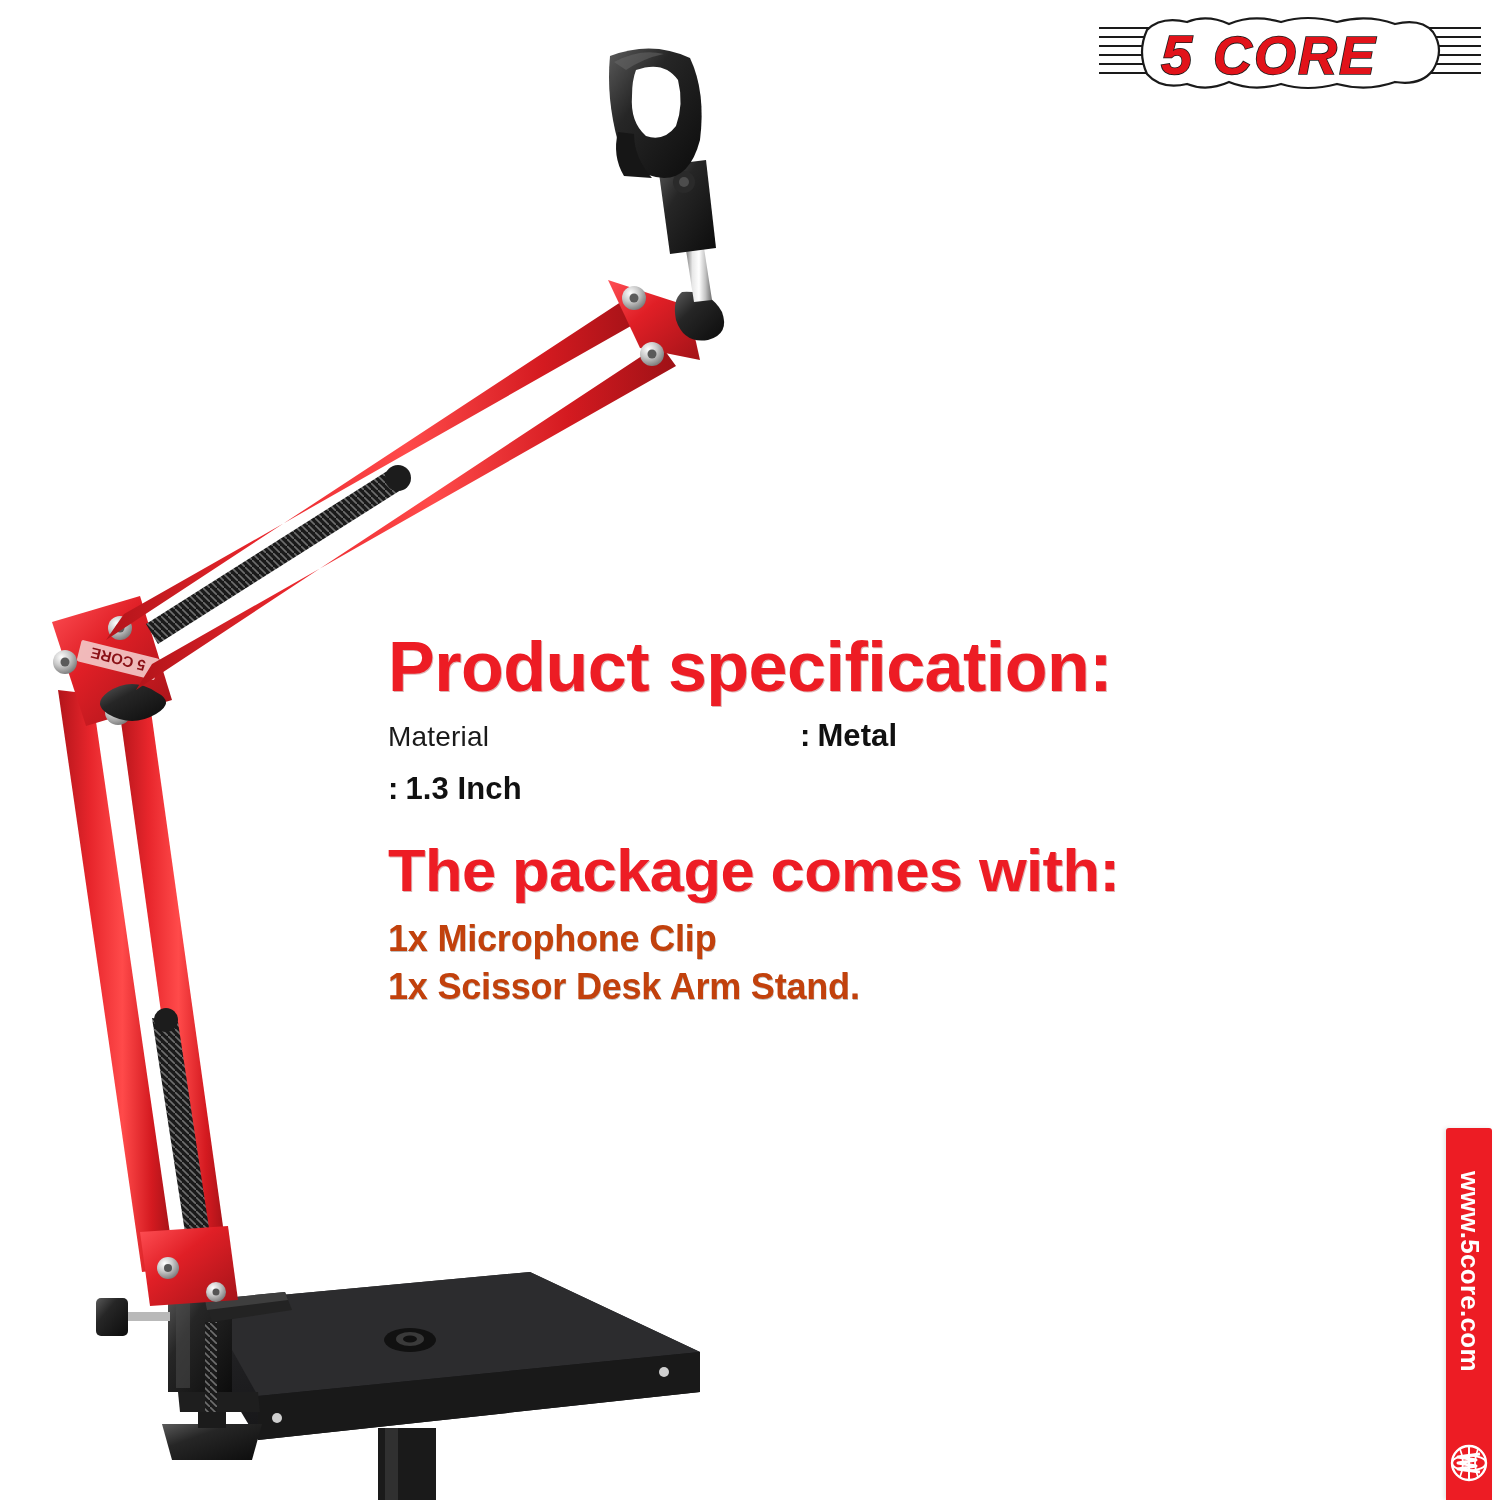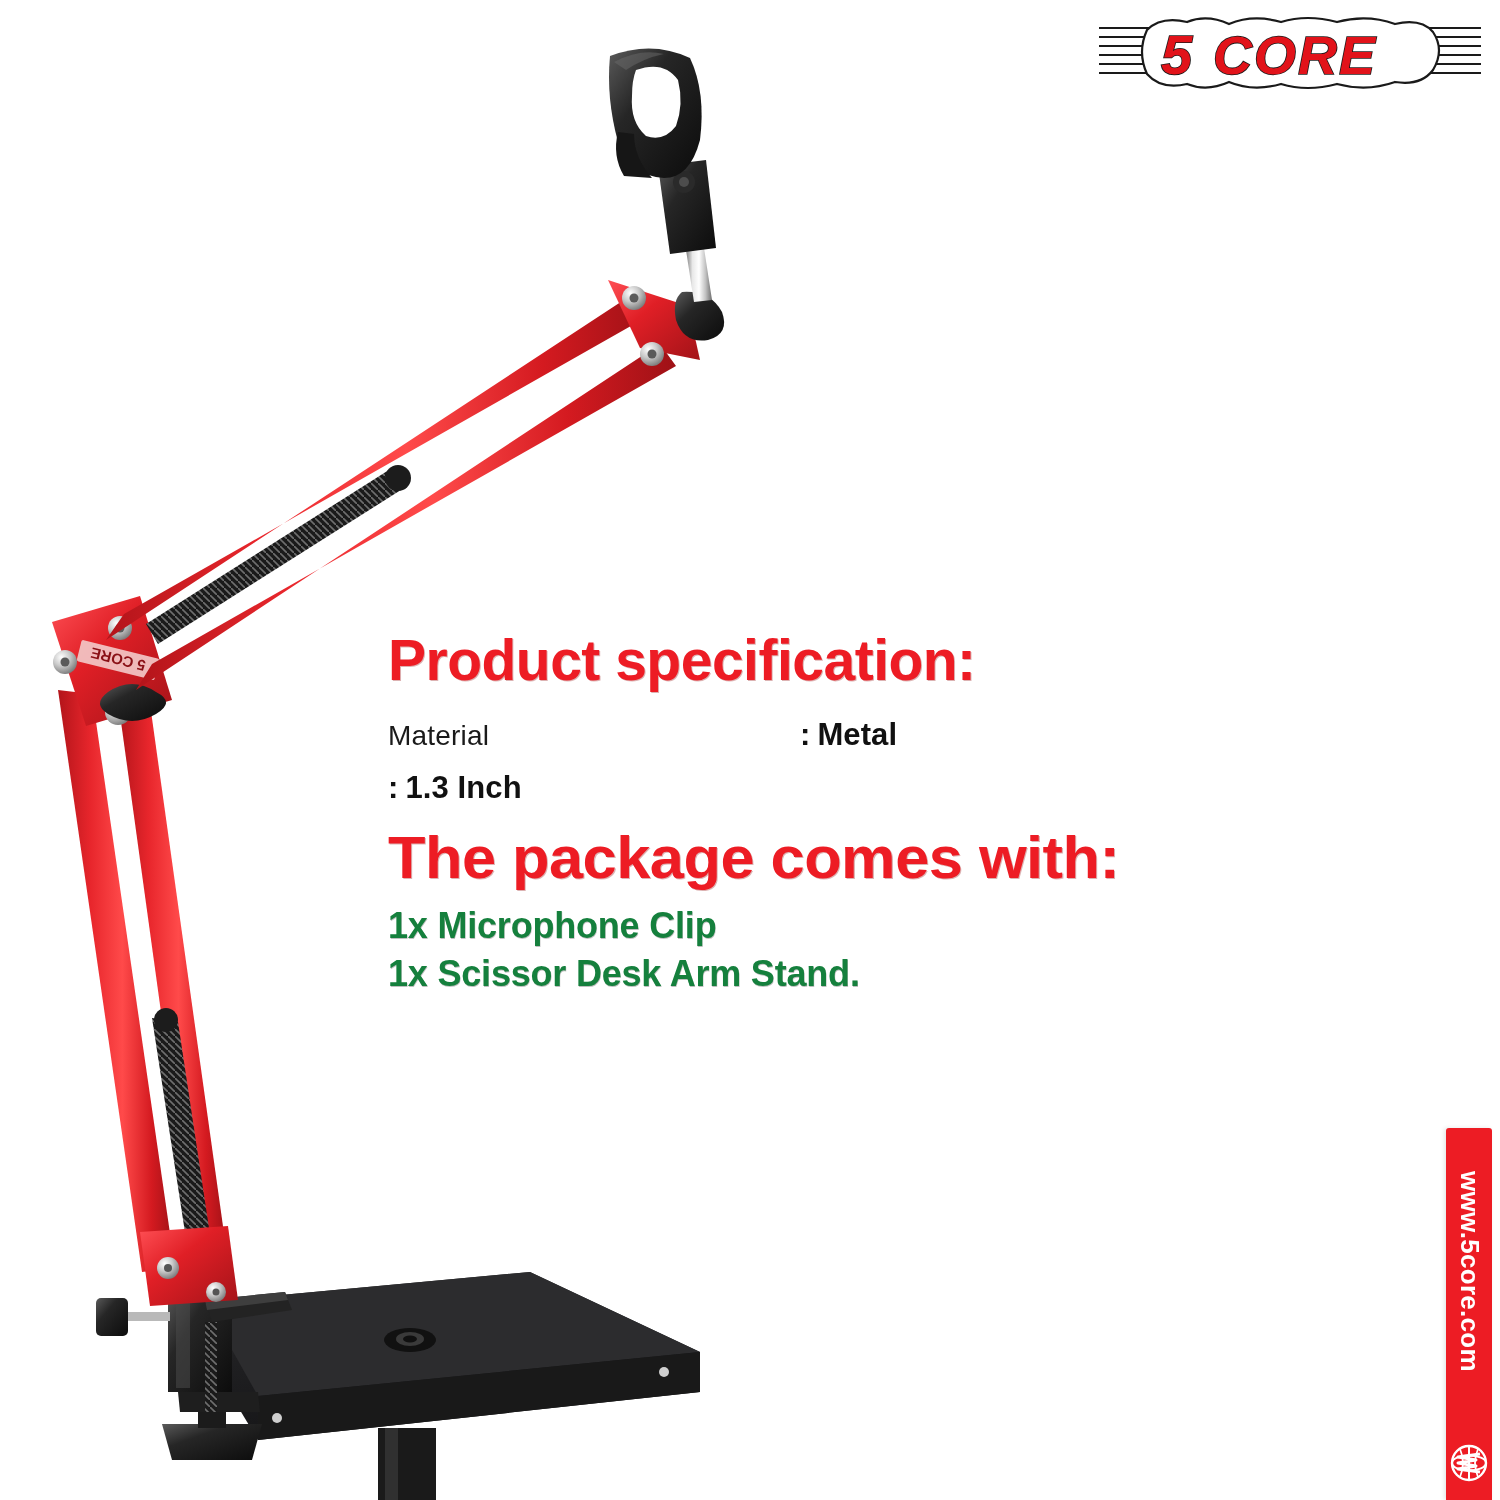--- a/index.html
+++ b/index.html
@@ -26,21 +26,21 @@
   .red-heading{
     color:#ED1C24;
     font-family:"Liberation Sans", sans-serif;
     font-weight:bold;
     letter-spacing:-0.5px;
     line-height:1.0;
     white-space:nowrap;
     text-shadow:1px 1px 0 rgba(140,0,0,.30);
   }
   #spec-heading{
-    font-size:57px;
+    font-size:70px;
     transform:scaleX(1.0);
     transform-origin:left center;
     margin-bottom:16px;
   }
   #package-heading{
     font-size:59px;
     transform:scaleX(1.04);
     transform-origin:left center;
     margin-top:18px;
     margin-bottom:14px;
@@ -59,30 +59,29 @@
     color:#1a1a1a;
     letter-spacing:.2px;
     white-space:nowrap;
   }
   .spec-value{
     font-size:31px;
     font-weight:bold;
     color:#111111;
     letter-spacing:.1px;
     white-space:nowrap;
-    margin-top:12px;
   }
   .spec-value .colon{ margin-right:7px; font-weight:bold; }
 
   
   #package-list{ margin-top:2px; }
   .pkg-item{
     font-size:36px;
     font-weight:bold;
-    color:#15803d;
+    color:#c2410c;
     line-height:1.33;
     letter-spacing:-0.2px;
     white-space:nowrap;
     text-shadow:.5px .5px 0 rgba(0,0,0,.25);
   }
 
   
   #side-banner{
     position:absolute; right:8px; top:1128px;
     width:46px; height:372px;

